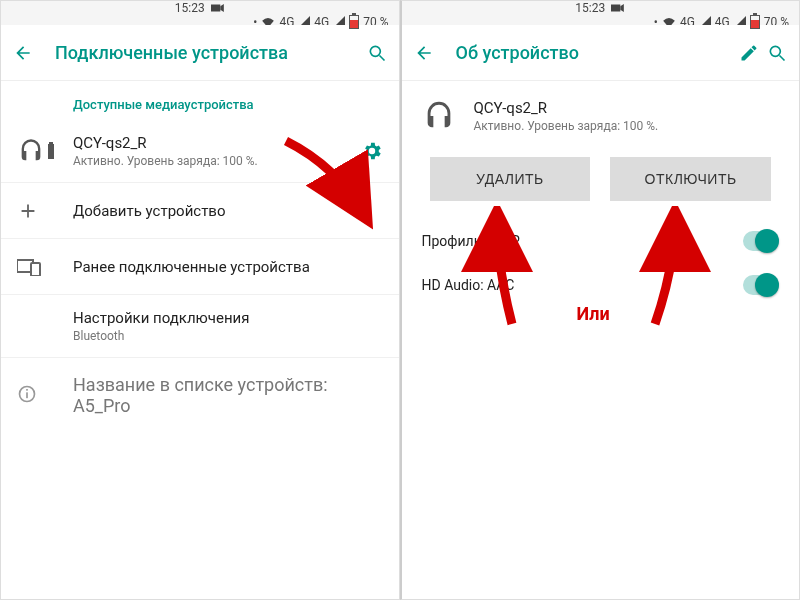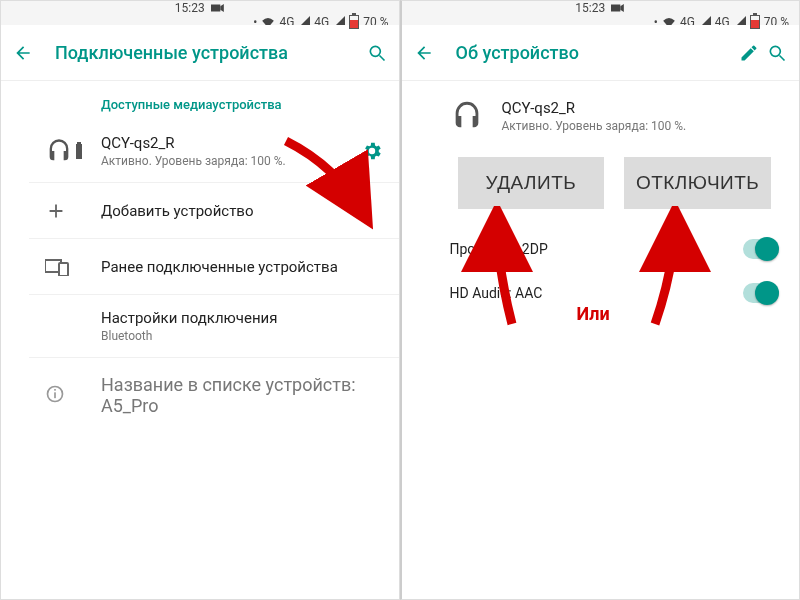--- a/index.html
+++ b/index.html
@@ -36,21 +36,21 @@
     height: 56px;
     display: flex;
     align-items: center;
     padding: 0 8px;
     background: #fff;
     border-bottom: 1px solid #eee;
     color: #009688;
   }
   .appbar .title { font-size: 18px; font-weight: 500; margin-left: 18px; flex: 1; }
   .appbar .iconbtn { width: 28px; height: 28px; display: flex; align-items: center; justify-content: center; color: #009688; }
-  .content { flex: 1; overflow: hidden; background: #fff; padding-left: 28px; }
+  .content { flex: 1; overflow: hidden; background: #fff; }
   .section-label {
     color: #009688;
     font-size: 13px;
     font-weight: 500;
     padding: 16px 20px 8px 72px;
   }
   .row {
     display: flex;
     align-items: center;
     padding: 14px 16px;
@@ -81,22 +81,22 @@
   .btnrow {
     display: flex;
     gap: 20px;
     padding: 14px 28px 18px 28px;
   }
   .greybtn {
     flex: 1;
     background: #dcdcdc;
     color: #333;
     border: none;
-    height: 52px;
-    font-size: 19px;
+    height: 44px;
+    font-size: 14px;
     letter-spacing: 0.5px;
     text-align: center;
     display: flex;
     align-items: center;
     justify-content: center;
     cursor: pointer;
   }
   .toggle-row {
     display: flex;
     align-items: center;

